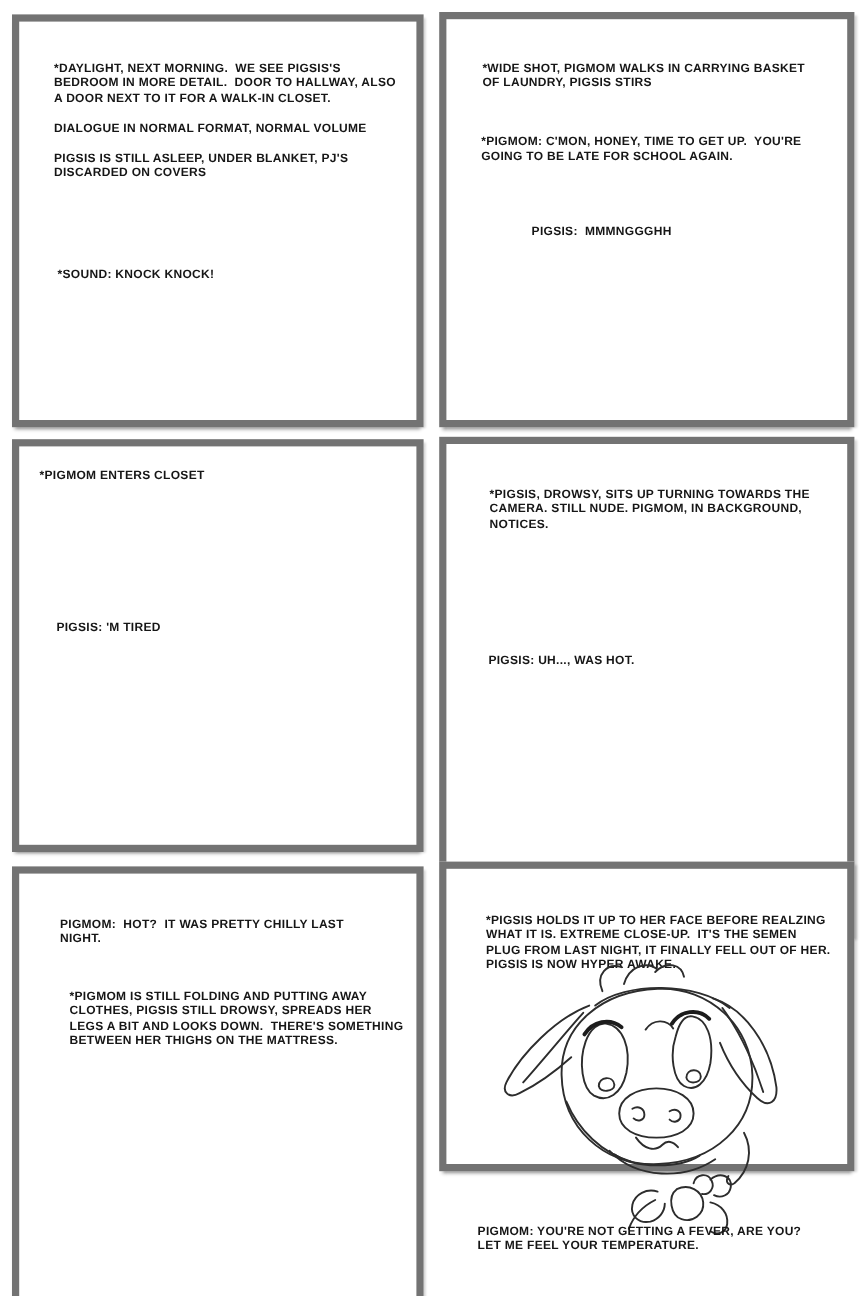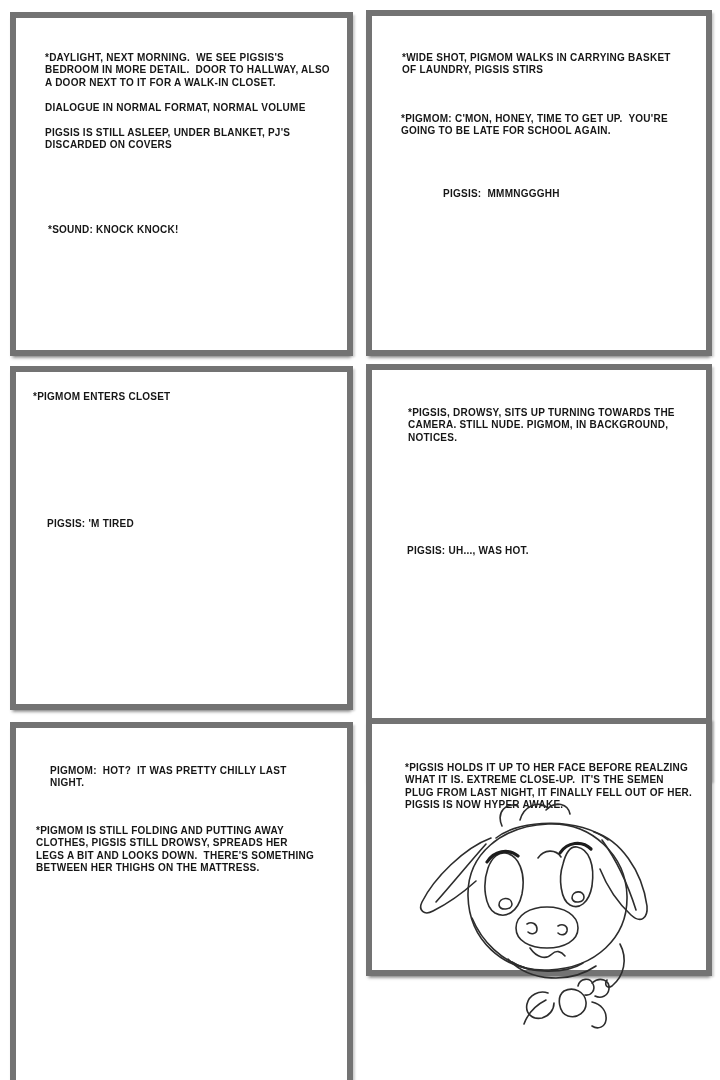--- a/index.html
+++ b/index.html
@@ -44,21 +44,21 @@
   <section class="panel" style="left:366px;top:364px;width:346px;height:418px">
     <div class="tb" style="left:36px;top:37px">*PIGSIS, DROWSY, SITS UP TURNING TOWARDS THE
 CAMERA. STILL NUDE. PIGMOM, IN BACKGROUND,
 NOTICES.</div>
     <div class="tb" style="left:35px;top:175px">PIGSIS: UH..., WAS HOT.</div>
   </section>
 
   <section class="panel" style="left:10px;top:722px;width:343px;height:400px">
     <div class="tb" style="left:34px;top:37px">PIGMOM:  HOT?  IT WAS PRETTY CHILLY LAST
 NIGHT.</div>
-    <div class="tb" style="left:20px;top:97px">*PIGMOM IS STILL FOLDING AND PUTTING AWAY
+    <div class="tb" style="left:42px;top:97px">*PIGMOM IS STILL FOLDING AND PUTTING AWAY
 CLOTHES, PIGSIS STILL DROWSY, SPREADS HER
 LEGS A BIT AND LOOKS DOWN.  THERE'S SOMETHING
 BETWEEN HER THIGHS ON THE MATTRESS.</div>
   </section>
 
   <section class="panel" style="left:366px;top:718px;width:346px;height:258px">
     <div class="tb" style="left:33px;top:38px">*PIGSIS HOLDS IT UP TO HER FACE BEFORE REALZING
 WHAT IT IS. EXTREME CLOSE-UP.  IT'S THE SEMEN
 PLUG FROM LAST NIGHT, IT FINALLY FELL OUT OF HER.
 PIGSIS IS NOW HYPER AWAKE.</div>
@@ -98,15 +98,17 @@
       <path d="M224,148 C232,163 228,180 216,190 C211,193 208,189 211,184"></path>
 
       <path d="M168,195 C178,190 189,196 190,206 C191,216 181,223 172,220 C163,217 160,201 168,195"></path>
       <path d="M182,190 C184,182 194,181 197,188 C200,194 195,200 189,199"></path>
       <path d="M196,187 C204,180 214,184 213,193 C212,200 205,203 199,200"></path>
       <path d="M152,197 C143,194 133,199 131,208 C129,217 136,224 146,222 C153,220 158,214 158,207"></path>
       <path d="M196,206 C205,208 211,215 210,224 C209,231 202,234 196,230"></path>
       <path d="M128,228 C132,217 140,209 150,204"></path>
     </svg>
 
+    <div class="tb" style="left:26px;top:297px">PIGMOM: YOU'RE NOT GETTING A FEVER, ARE YOU?
+LET ME FEEL YOUR TEMPERATURE.</div>
   </section>
 
 </div>
 
 </body></html>

